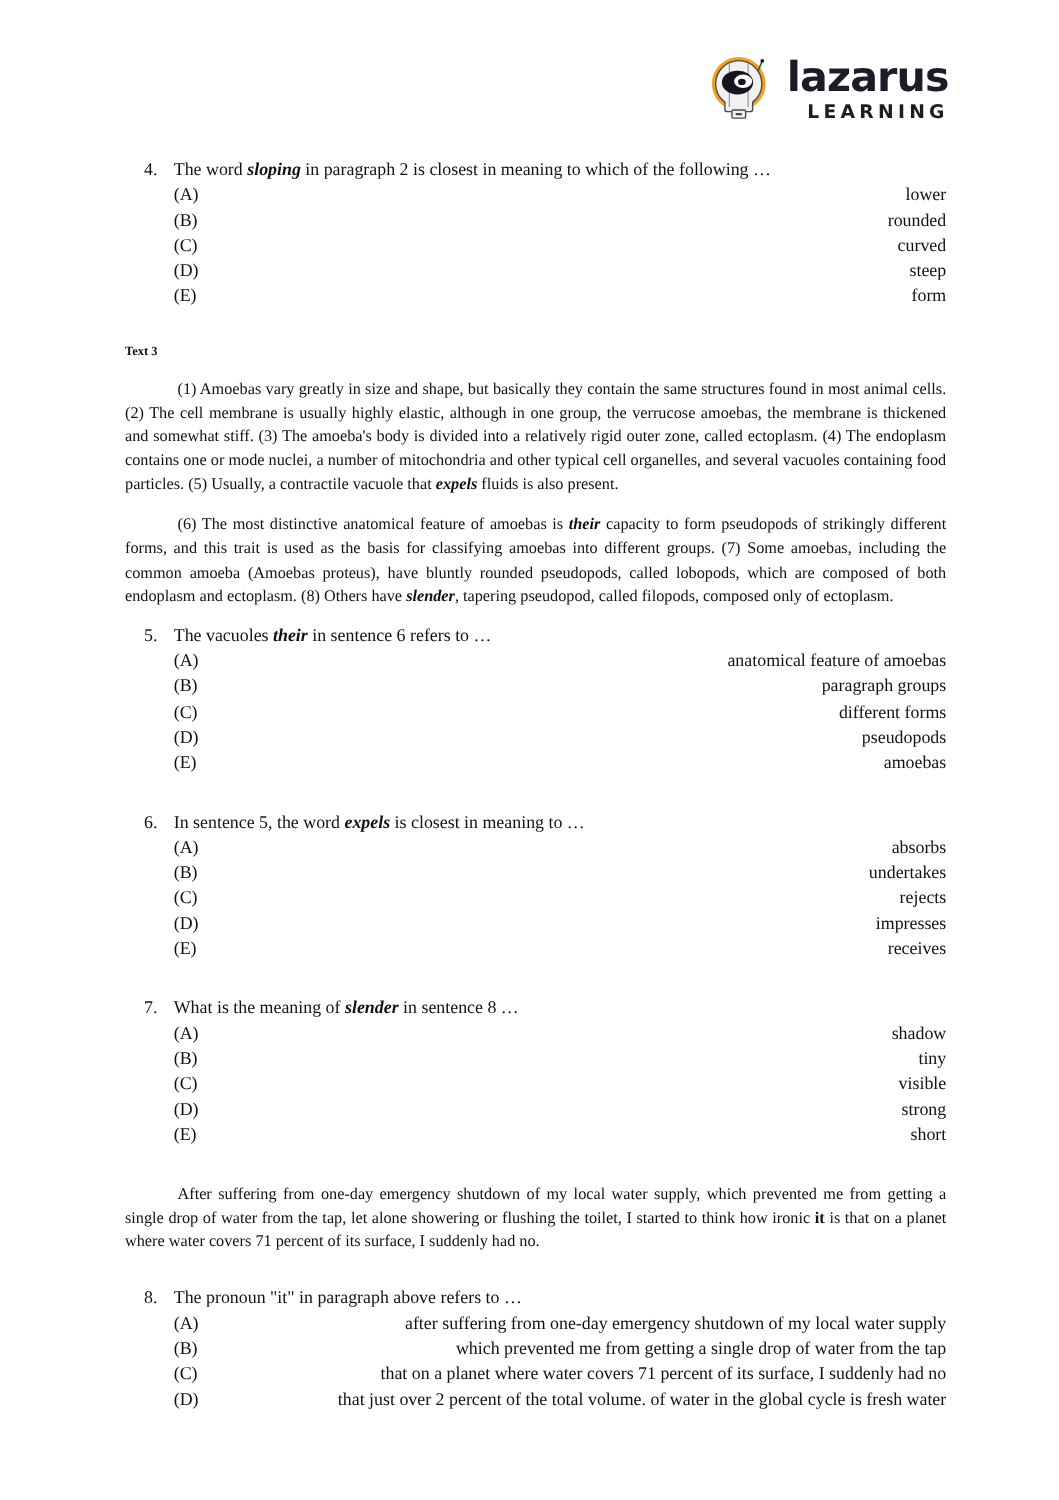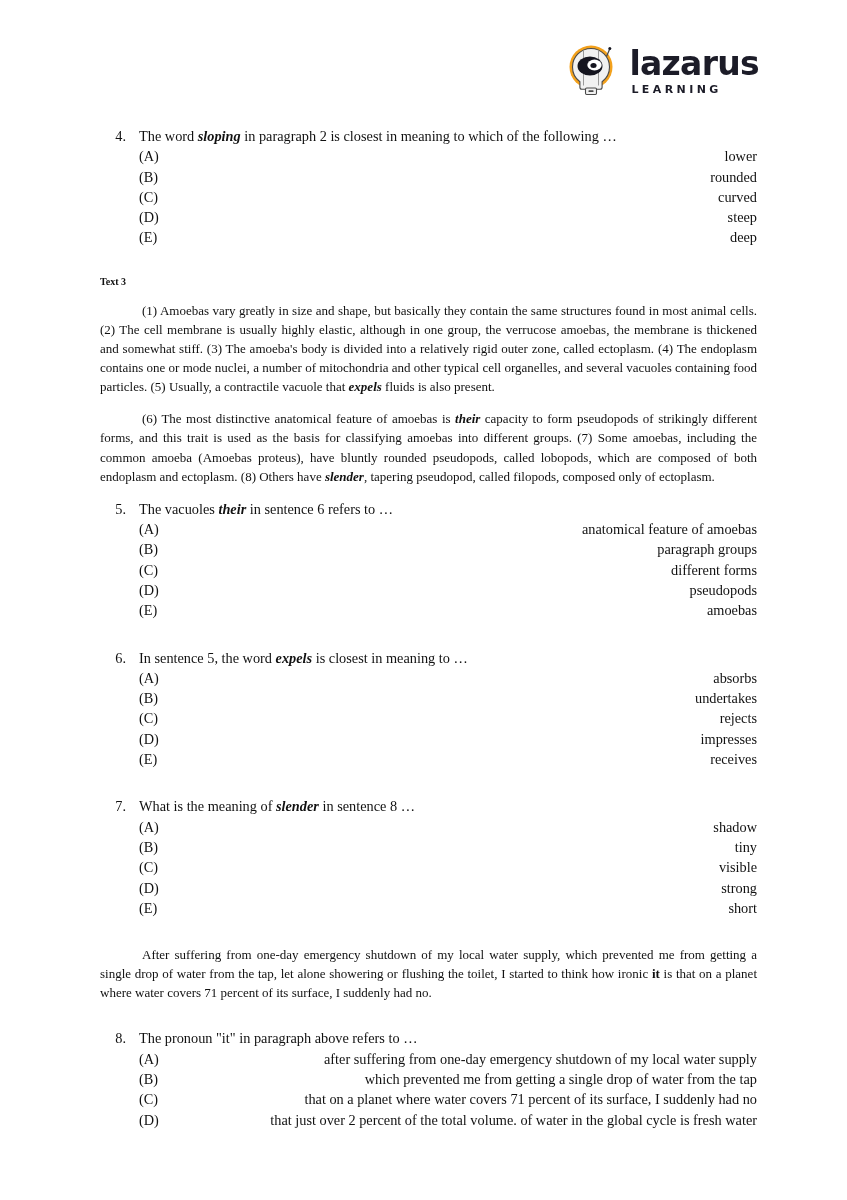--- a/index.html
+++ b/index.html
@@ -34,34 +34,34 @@
   }
   .logo-mark {
     width: 52px;
     height: 54px;
     flex: none;
     display: block;
   }
   .logo-words {
     display: flex;
     flex-direction: column;
-    align-items: flex-start;
+    align-items: flex-end;
     line-height: 1;
   }
   .logo-name {
     font-family: "DejaVu Sans", "Liberation Sans", sans-serif;
     font-weight: 700;
     font-size: 33px;
     letter-spacing: -0.7px;
     color: #1c1c28;
   }
   .logo-sub {
     font-family: "DejaVu Sans", "Liberation Sans", sans-serif;
     font-weight: 700;
-    font-size: 11px;
+    font-size: 15px;
     letter-spacing: 3.4px;
     color: #1c1c28;
     margin-top: 4px;
     margin-left: 2px;
   }
 
   
   .content {
     position: absolute;
     left: 100px;
@@ -178,21 +178,21 @@
         <li class="option">
             <span class="opt-letter">(C)</span>
             <span class="opt-text">curved</span>
           </li>
         <li class="option">
             <span class="opt-letter">(D)</span>
             <span class="opt-text">steep</span>
           </li>
         <li class="option">
             <span class="opt-letter">(E)</span>
-            <span class="opt-text">deep</span>
+            <span class="opt-text">form</span>
           </li>
       </ul>
     </div>
 
     <div class="spacer-lg"></div>
 
     <div class="section-head">Text 3</div>
 
     <p class="para"><span>(1) Amoebas vary greatly in size and shape, but basically they contain the same structures found in most animal cells. (2) The cell membrane is usually highly elastic, although in one group, the verrucose amoebas, the membrane is thickened and somewhat stiff. (3) The amoeba's body is divided into a relatively rigid outer zone, called ectoplasm. (4) The endoplasm contains one or mode nuclei, a number of mitochondria and other typical cell organelles, and several vacuoles containing food particles. (5) Usually, a contractile vacuole that </span><span class="bi">expels</span><span> fluids is also present.</span></p>
 

